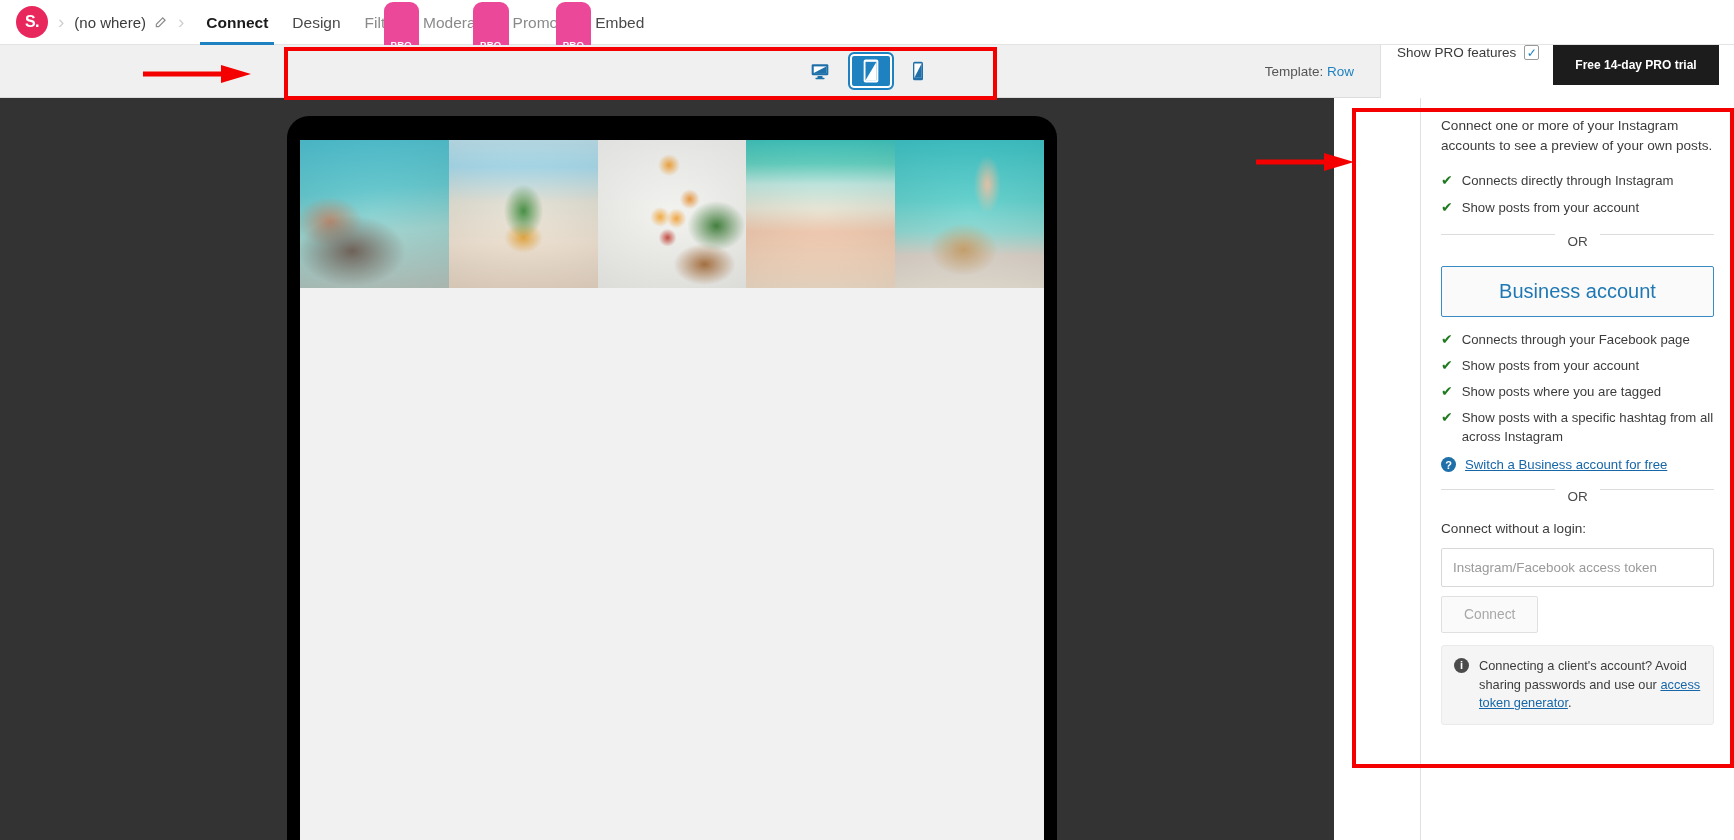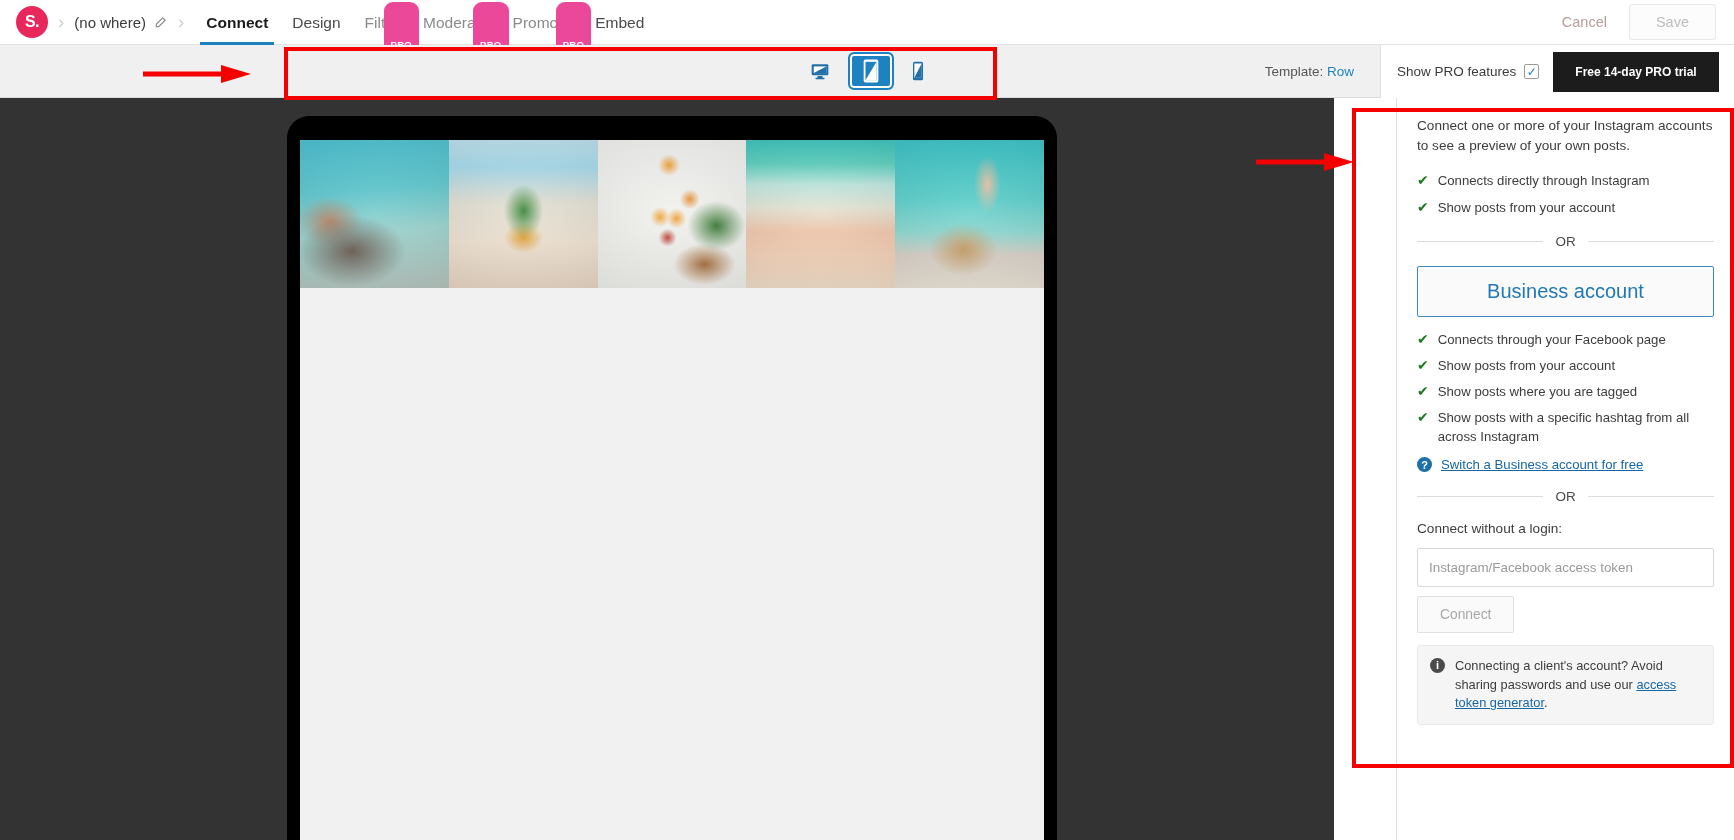--- a/index.html
+++ b/index.html
@@ -73,21 +73,21 @@
   .dev-btn.selected {
     background: #1f82c0; border: 2px solid #1f82c0; border-radius: 6px;
     padding: 4px 10px; box-shadow: 0 0 0 2px #fff inset;
   }
   .template-label {
     position: absolute; right: 380px; font-size: 13.5px; color: #555;
   }
   .template-label a { color: #1f82c0; text-decoration: none; }
   .toolbar-right {
     position: absolute; right: 0; top: 0; height: 53px; width: 354px;
-    background: #fff; display: flex; align-items: center;
+    background: #fff; display: flex; align-items: flex-start;
     border-left: 1px solid #e0e0e0;
   }
   .pro-toggle { font-size: 13.5px; color: #3b3b3b; margin-left: 16px; display:flex; align-items:center; gap:8px;}
   .checkbox {
     width: 15px; height: 15px; border: 1px solid #9a9a9a; border-radius: 2px;
     background: #fff; display: inline-flex; align-items: center; justify-content: center;
     color: #1f82c0; font-size: 12px; line-height: 1;
   }
   .trial-btn {
     margin-left: 14px; background: #1c1c1c; color: #fff; border: none;
@@ -133,21 +133,21 @@
                       #f0c8ae 62%, #f3d3ba 80%, #f0ddc8 100%); }
   .tile-5 { background:
       radial-gradient(ellipse 34% 26% at 46% 74%, #c9a06a 0%, rgba(201,160,106,0) 68%),
       radial-gradient(ellipse 14% 30% at 62% 30%, #e8c4a6 0%, rgba(232,196,166,0) 65%),
       linear-gradient(180deg, #3fc6c9 0%, #5fd0cc 40%, #8fd8d2 62%, #dad2c8 78%, #e9e2d6 100%); }
   .tile-inner-shade { position:absolute; inset:0;
       background: radial-gradient(ellipse 80% 60% at 50% 50%, rgba(255,255,255,0.05), rgba(0,0,0,0.08)); }
 
   
   .sidebar {
-    position: absolute; right: 0; top: 98px; width: 338px; height: 742px;
+    position: absolute; right: 0; top: 98px; width: 314px; height: 742px;
     background: #ffffff; border-left: 1px solid #e0e0e0;
     padding: 0; overflow: hidden;
   }
   .sb-inner { padding: 18px 20px 0 20px; }
   .sb-intro { font-size: 13.6px; color: #3c3c3c; line-height: 1.45; margin-bottom: 16px; }
   .btn-personal {
     display: block; width: 100%; background: #1f78b4; color: #fff;
     border: none; font-family: inherit; font-size: 14px;
     padding: 13px 0; cursor: pointer; text-align: center;
   }
@@ -156,21 +156,21 @@
     border: 1px solid #3a8ac4; font-family: inherit; font-size: 20px;
     padding: 13px 0; cursor: pointer; text-align: center; border-radius: 2px;
   }
   .feat-list { margin: 13px 0 0 0; }
   .feat {
     display: flex; align-items: flex-start; gap: 9px;
     font-size: 13.2px; color: #3c3c3c; line-height: 1.45; margin-bottom: 7px;
   }
   .tick { color: #1e7a1e; font-size: 14px; line-height: 1.3; flex: 0 0 auto; }
   .or-sep {
-    display: flex; align-items: center; gap: 12px;
+    display: flex; align-items: flex-start; gap: 12px;
     margin: 17px 0; color: #4a4a4a; font-size: 13.5px;
   }
   .or-sep::before, .or-sep::after {
     content: ""; flex: 1; height: 1px; background: #dcdcdc;
   }
   .help-row { display: flex; align-items: center; gap: 9px; margin-top: 11px; }
   .help-icon {
     width: 15px; height: 15px; border-radius: 50%; background: #1f6fa8;
     color: #fff; font-size: 11px; font-weight: bold;
     display: inline-flex; align-items: center; justify-content: center; flex: 0 0 auto;
@@ -243,24 +243,20 @@
       </div>
       <div class="nav-item">
         <span>Promote</span>
         <span class="pro-badge">PRO</span>
       </div>
       <div class="nav-item plain">
         <span>Embed</span>
       </div>
     </div>
 
-    <div class="header-right">
-      <button class="btn-cancel">Cancel</button>
-      <button class="btn-save">Save</button>
-    </div>
   </div>
 
   <div class="toolbar">
     <div class="device-group">
       <button class="dev-btn">
         <svg width="20" height="20" viewBox="0 0 24 24" fill="#1f6fa8">
           <rect x="2" y="4" width="20" height="13" rx="1.5"></rect>
           <rect x="4.5" y="6.5" width="15" height="8" fill="#ffffff"></rect>
           <path d="M4.5 14.5 L19.5 6.5 L19.5 14.5 Z" fill="#1f6fa8"></path>
           <rect x="9" y="18" width="6" height="2.5" rx="0.6"></rect>

